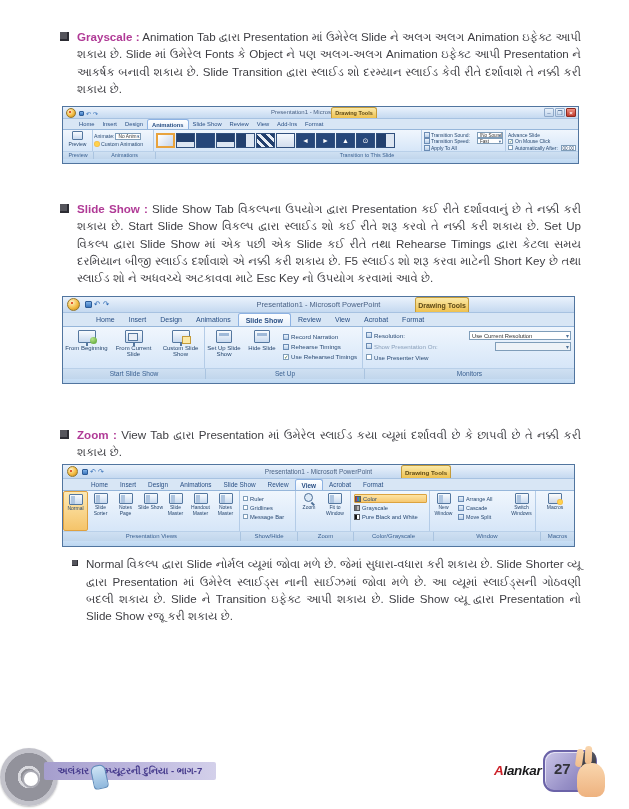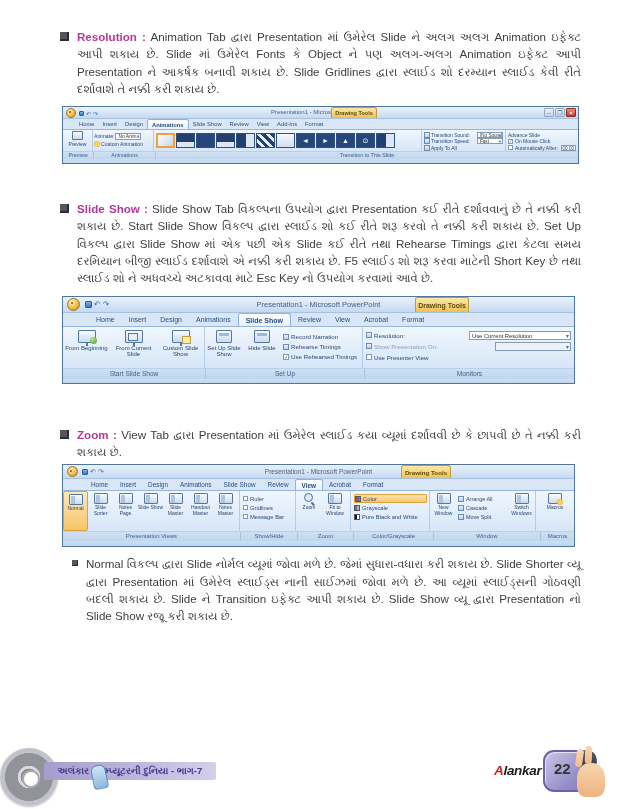--- a/index.html
+++ b/index.html
@@ -213,21 +213,21 @@
   .hand .f1{left:1px;top:-2px;transform:rotate(8deg);}
   .hand .f2{left:10px;top:-5px;transform:rotate(2deg);}
 </style>
 </head>
 <body>
 
 <div class="content">
 
   <div class="para">
     <span class="bullet"></span>
-    <p><span class="hd" style="color:#b03a96">Resolution :</span> <span>Animation Tab દ્વારા Presentation માં ઉમેરેલ Slide ને અલગ અલગ Animation ઇફેક્ટ આપી શકાય છે. Slide માં ઉમેરેલ Fonts કે Object ને પણ અલગ-અલગ Animation ઇફેક્ટ આપી Presentation ને આકર્ષક બનાવી શકાય છે. Slide Gridlines દ્વારા સ્લાઈડ શો દરમ્યાન સ્લાઈડ કેવી રીતે દર્શાવાશે તે નક્કી કરી શકાય છે.</span></p>
+    <p><span class="hd" style="color:#b03a96">Grayscale :</span> <span>Animation Tab દ્વારા Presentation માં ઉમેરેલ Slide ને અલગ અલગ Animation ઇફેક્ટ આપી શકાય છે. Slide માં ઉમેરેલ Fonts કે Object ને પણ અલગ-અલગ Animation ઇફેક્ટ આપી Presentation ને આકર્ષક બનાવી શકાય છે. Slide Transition દ્વારા સ્લાઈડ શો દરમ્યાન સ્લાઈડ કેવી રીતે દર્શાવાશે તે નક્કી કરી શકાય છે.</span></p>
   </div>
 
   <div class="shot r1">
     <div class="tb">
       <span class="orb"></span>
       <span class="qat">
           <span class="fl"></span>
           <i>↶</i>
           <i>↷</i>
         </span>
@@ -557,21 +557,21 @@
 </div>
 
 <div class="footer">
   <div class="cd"></div>
   <div class="banner">
       <span>અલંકાર - કમ્પ્યૂટરની દુનિયા - ભાગ-7</span>
     </div>
   <div class="blue-pointer"></div>
   <div class="logo"><span>Alankar’</span></div>
   <div class="pagebtn">
-      <span>22</span>
+      <span>27</span>
     </div>
   <div class="hand">
     <span class="mouse"></span>
     <span class="palm"></span>
     <span class="f1"></span>
     <span class="f2"></span>
   </div>
 </div>
 
 </body></html>

